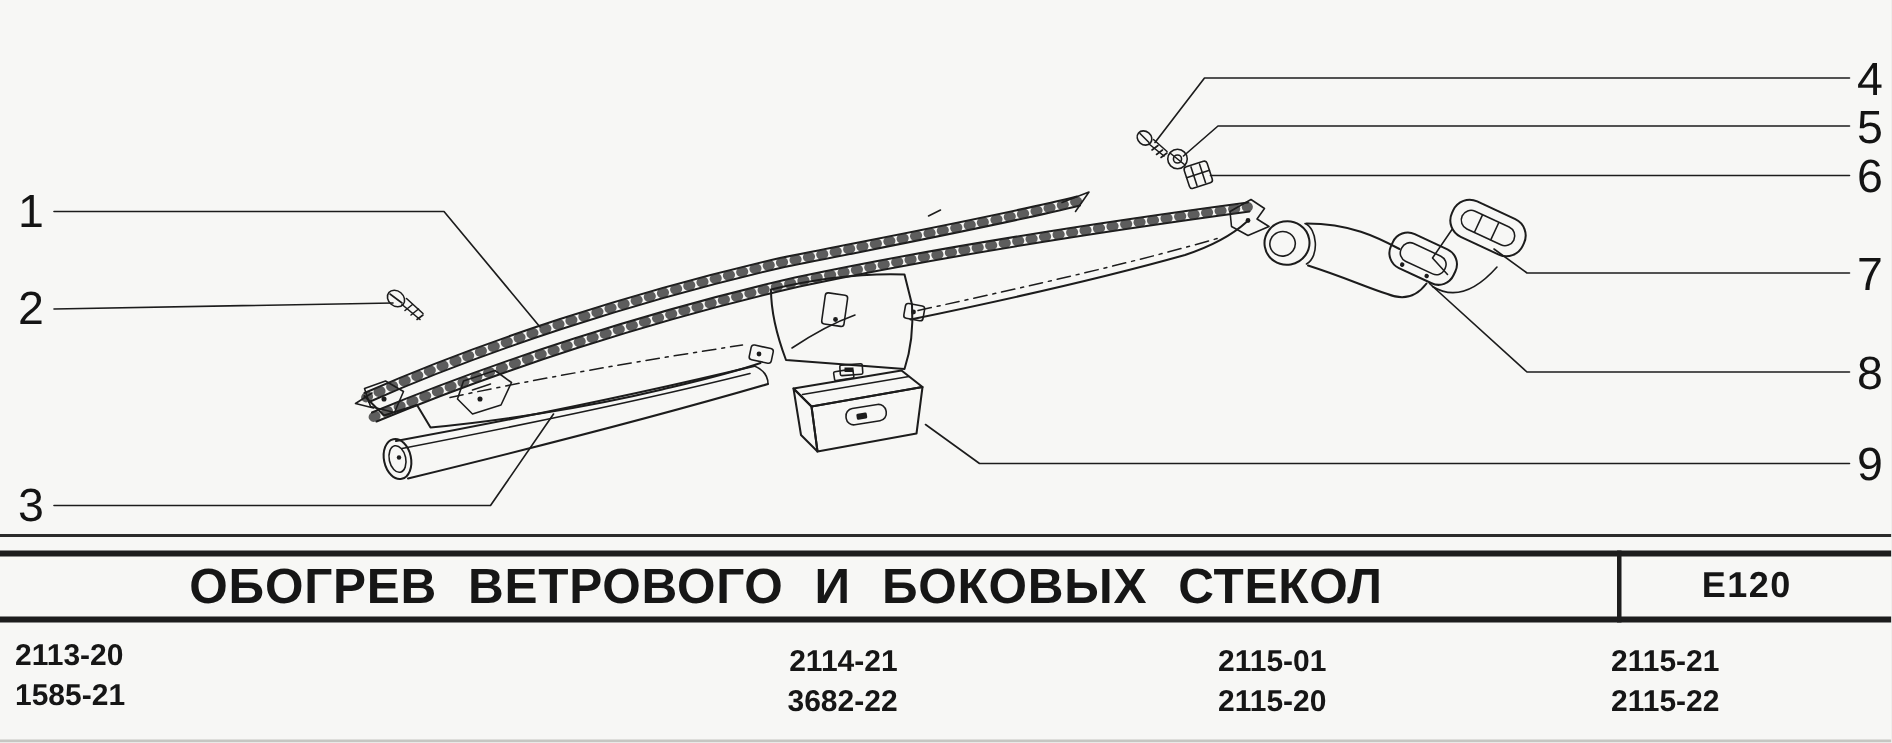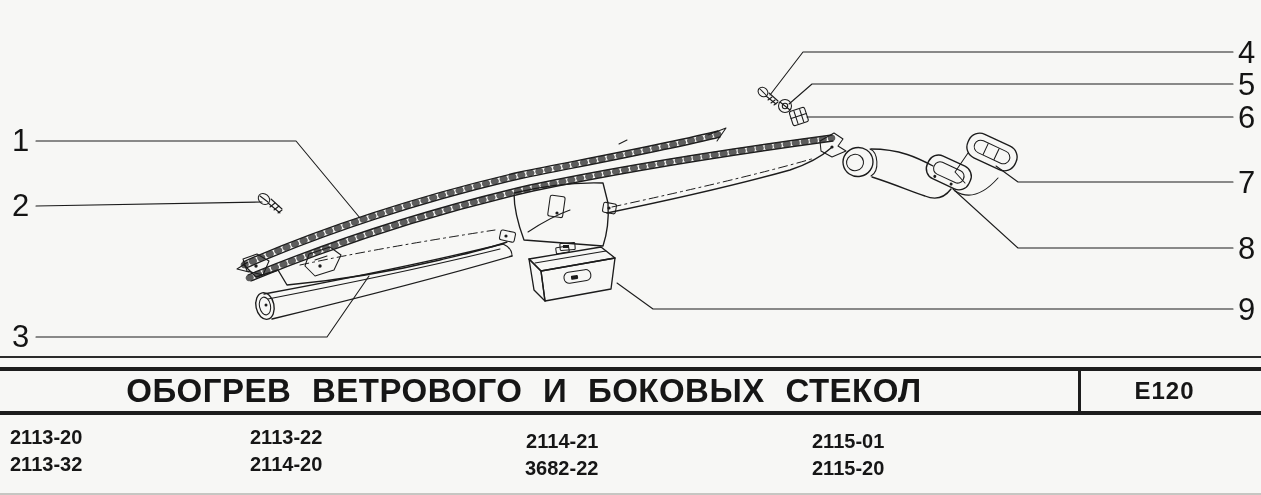--- a/index.html
+++ b/index.html
@@ -220,30 +220,30 @@
   <div class="title-cell">
     <span>ОБОГРЕВ ВЕТРОВОГО И БОКОВЫХ СТЕКОЛ</span>
   </div>
   <div class="code-cell">
     <span>E120</span>
   </div>
 
   <div class="models">
     <div class="model-col c1" style="left:10px;">
       <div>2113-20</div>
-      <div>2113-32</div>
-    </div>
-    <div class="model-col c2" style="left:250px;">
-      <div>2113-22</div>
-      <div>2114-20</div>
+      <div>1585-21</div>
     </div>
     <div class="model-col c3" style="left:525px;text-align:right;">
       <div>2114-21</div>
       <div>3682-22</div>
     </div>
     <div class="model-col c4" style="left:812px;">
       <div>2115-01</div>
       <div>2115-20</div>
     </div>
+    <div class="model-col c5" style="left:1074px;">
+      <div>2115-21</div>
+      <div>2115-22</div>
+    </div>
   </div>
 
   <div class="scan-edge"></div>
 </div>
 
 </body></html>

